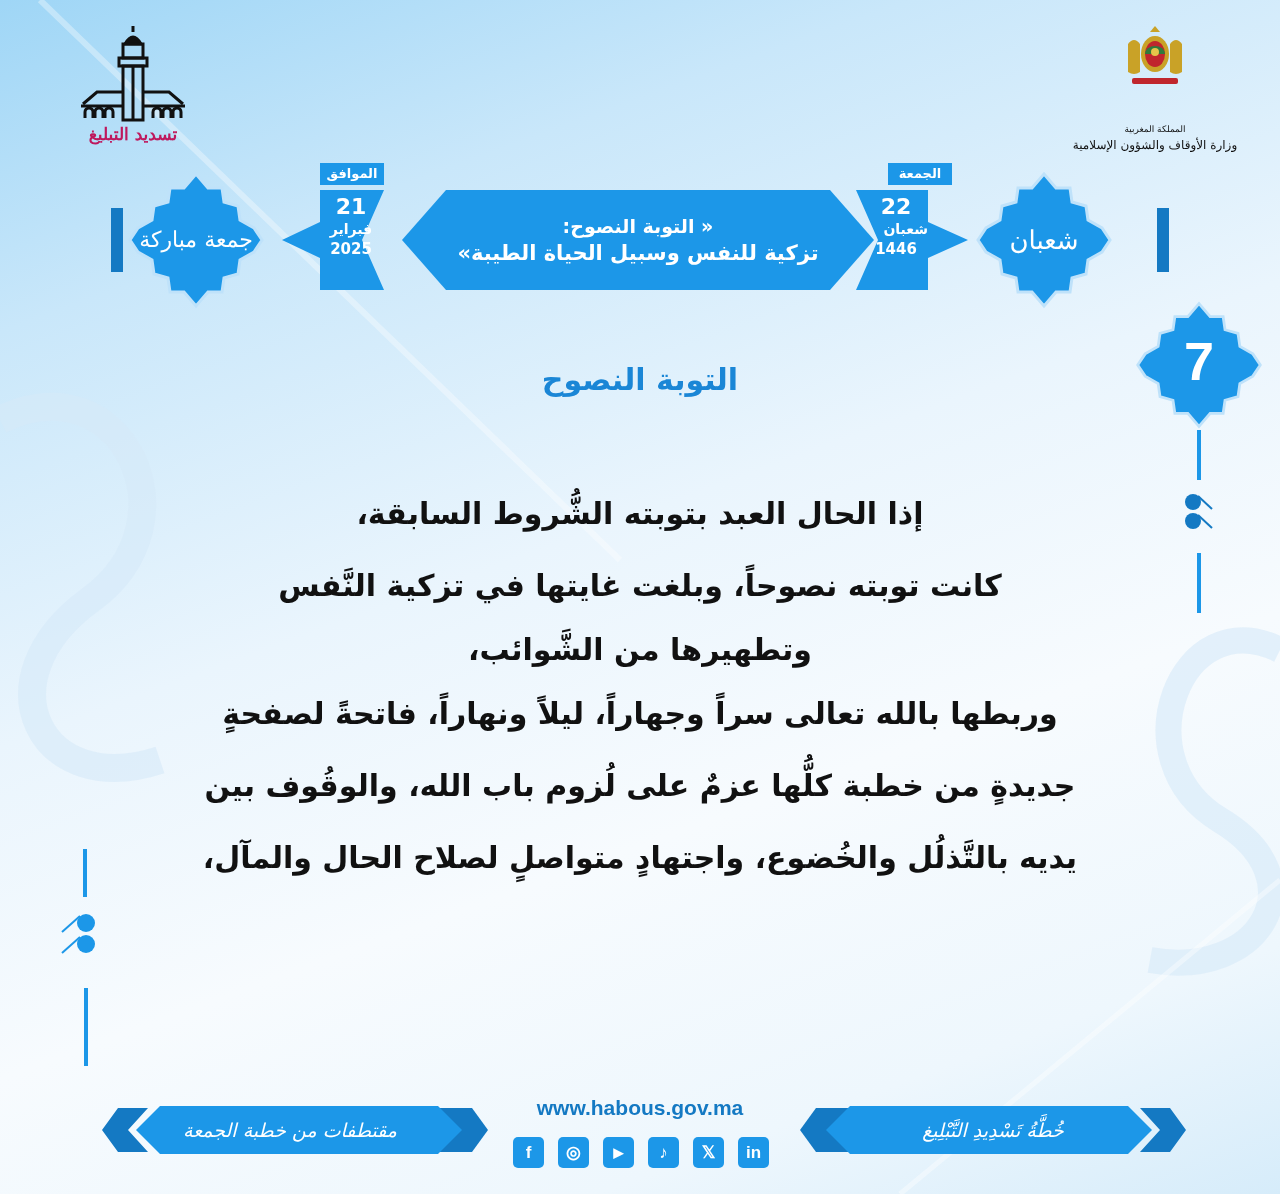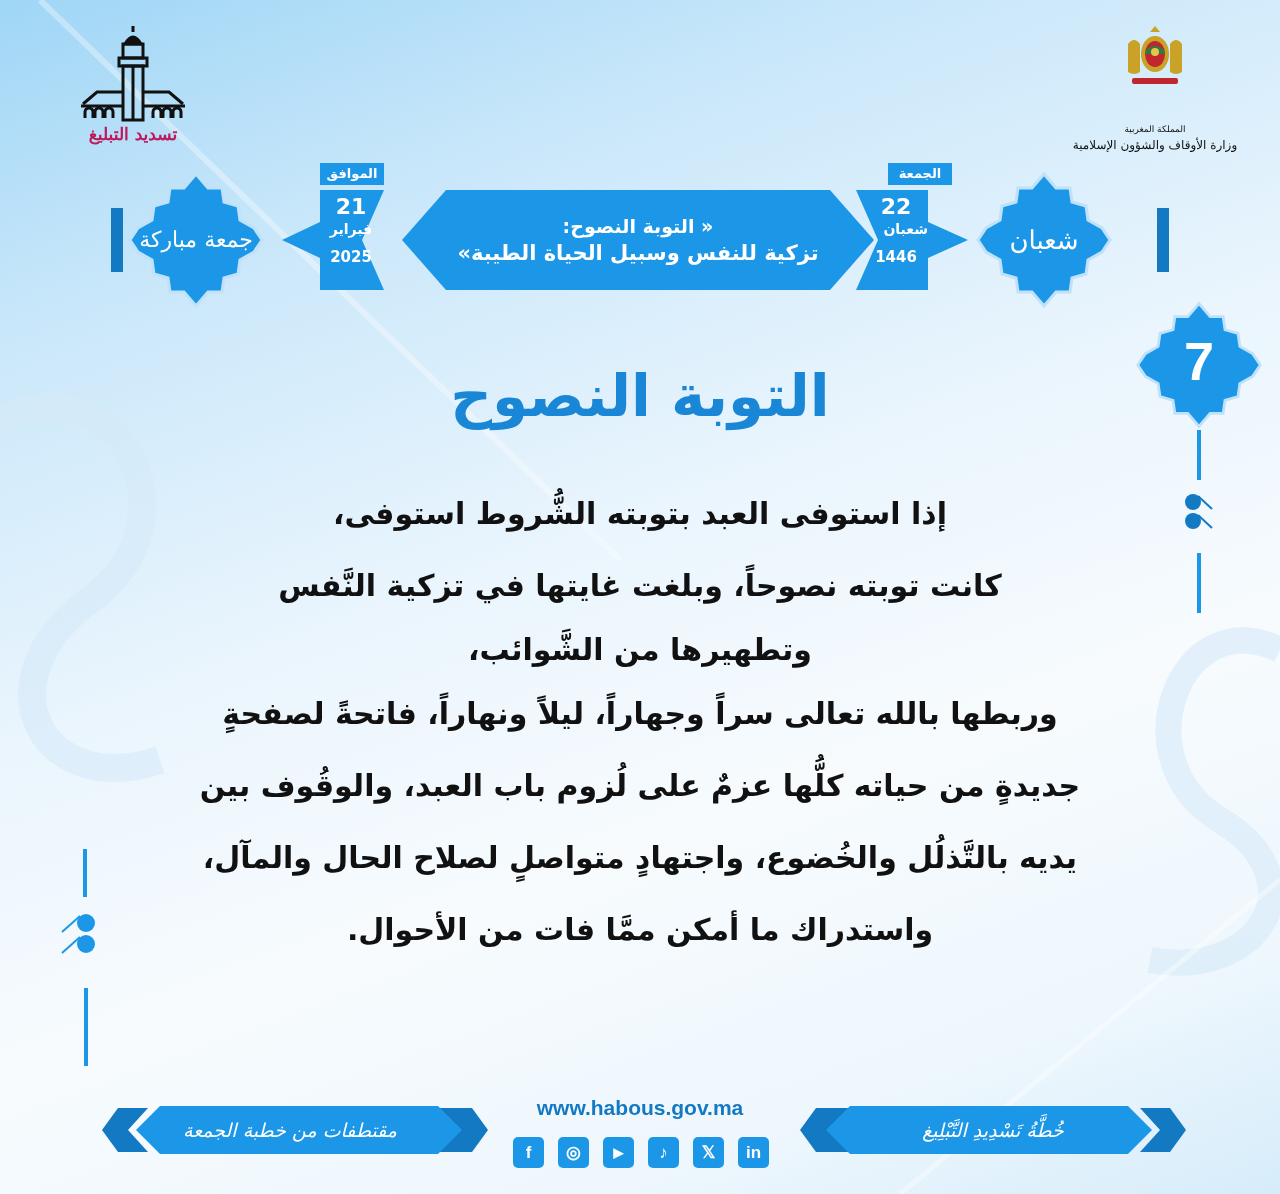--- a/index.html
+++ b/index.html
@@ -24,35 +24,35 @@
 
   
   .bar-end { width: 12px; height: 64px; background: #1479c3; top: 208px; }
   .rosette { width: 140px; height: 140px; }
   .rosette .inner { position: absolute; left: 50%; top: 50%; transform: translate(-50%,-50%); font-family: "DejaVu Serif", serif; color: #fff; font-size: 22px; text-align: center; line-height: 1; white-space: nowrap; direction: rtl; }
 
   .date-label { background: #1c97e8; color: #fff; font-weight: bold; font-size: 13px; text-align: center; direction: rtl; height: 22px; line-height: 22px; }
   .date-box { color: #fff; font-weight: bold; text-align: center; }
   .date-box .num { font-size: 22px; line-height: 26px; }
   .date-box .mon { font-size: 14px; line-height: 18px; direction: rtl; }
-  .date-box .yr { font-size: 15px; line-height: 22px; margin-top: 8px; }
+  .date-box .yr { font-size: 15px; line-height: 22px; }
 
   .title-banner { left: 402px; top: 190px; width: 472px; height: 100px; }
   .title-banner svg { position: absolute; inset: 0; }
   .title-banner .txt { position: absolute; inset: 0; display: flex; flex-direction: column; align-items: center; justify-content: center; color: #fff; font-weight: bold; direction: rtl; }
   .title-banner .t1 { font-size: 19px; line-height: 26px; }
   .title-banner .t2 { font-size: 21px; line-height: 28px; }
 
   
   .num-badge { left: 1134px; top: 300px; width: 130px; height: 130px; }
   .num-badge .n { position: absolute; left: 0; right: 0; top: 30px; text-align: center; font-size: 54px; font-weight: bold; color: #fff; font-family: "Liberation Sans", sans-serif; }
   .vline { width: 4px; background: #1c97e8; }
 
   
-  .main-title { left: 0; width: 1280px; top: 362px; text-align: center; font-size: 58px; font-weight: bold; color: #1a86d6; direction: rtl; }
+  .main-title { left: 0; width: 1280px; top: 362px; text-align: center; font-size: 30px; font-weight: bold; color: #1a86d6; direction: rtl; }
 
   .body-text { left: 140px; width: 1000px; top: 478px; text-align: center; direction: rtl; color: #111; font-weight: bold; font-size: 30px; line-height: 72px; font-family: "DejaVu Sans", sans-serif; }
   .body-text .ln { display: block; white-space: nowrap; }
 
   
   .foot-ribbon { width: 386px; height: 60px; }
   .foot-ribbon .txt { position: absolute; left: 0; right: 0; top: 0; height: 60px; line-height: 60px; text-align: center; color: #fff; font-family: "DejaVu Serif", serif; font-size: 19px; font-style: italic; direction: rtl; }
   .url { left: 510px; top: 1096px; width: 260px; text-align: center; font-size: 21px; font-weight: bold; color: #1479c3; font-family: "Liberation Sans", sans-serif; }
   .socials { left: 513px; top: 1137px; display: flex; gap: 14px; }
   .soc { width: 31px; height: 31px; background: #1c97e8; border-radius: 5px; color: #fff; display: flex; align-items: center; justify-content: center; font-family: "Liberation Sans", sans-serif; font-weight: bold; font-size: 17px; }
@@ -169,27 +169,26 @@
   <circle cx="28" cy="11" r="9" fill="#1c97e8"></circle>
     <line x1="22" y1="4" x2="4" y2="20" stroke="#1c97e8" stroke-width="2"></line>
   <circle cx="28" cy="32" r="9" fill="#1c97e8"></circle>
     <line x1="22" y1="25" x2="4" y2="41" stroke="#1c97e8" stroke-width="2"></line>
 </svg>
 <div class="abs vline" style="left:84px; top:988px; height:78px;"></div>
 
 <div class="abs main-title">التوبة النصوح</div>
 
 <div class="abs body-text">
-  <span class="ln">إذا استوفى العبد بتوبته الشُّروط استوفى،</span>
+  <span class="ln">إذا الحال العبد بتوبته الشُّروط السابقة،</span>
   <span class="ln">كانت توبته نصوحاً، وبلغت غايتها في تزكية النَّفس</span>
   <span class="ln" style="line-height:56px;">وتطهيرها من الشَّوائب،</span>
   <span class="ln">وربطها بالله تعالى سراً وجهاراً، ليلاً ونهاراً، فاتحةً لصفحةٍ</span>
-  <span class="ln">جديدةٍ من حياته كلُّها عزمٌ على لُزوم باب العبد، والوقُوف بين</span>
+  <span class="ln">جديدةٍ من خطبة كلُّها عزمٌ على لُزوم باب الله، والوقُوف بين</span>
   <span class="ln">يديه بالتَّذلُل والخُضوع، واجتهادٍ متواصلٍ لصلاح الحال والمآل،</span>
-  <span class="ln">واستدراك ما أمكن ممَّا فات من الأحوال.</span>
 </div>
 
 <div class="abs foot-ribbon" style="left:102px; top:1100px;">
   <svg class="abs" style="left:0; top:0;" width="386" height="60" viewBox="0 0 386 60">
     <path d="M0 30 L16 8 H46 L26 30 L46 52 H16 Z" fill="#1479c3"></path>
     <path d="M386 30 L370 8 H320 V52 H370 Z" fill="#1479c3"></path>
     <path d="M58 6 H336 L360 30 L336 54 H58 L34 30 Z" fill="#1c97e8"></path>
   </svg>
   <div class="txt" style="right:40px; left:30px;">مقتطفات من خطبة الجمعة</div>
 </div>

